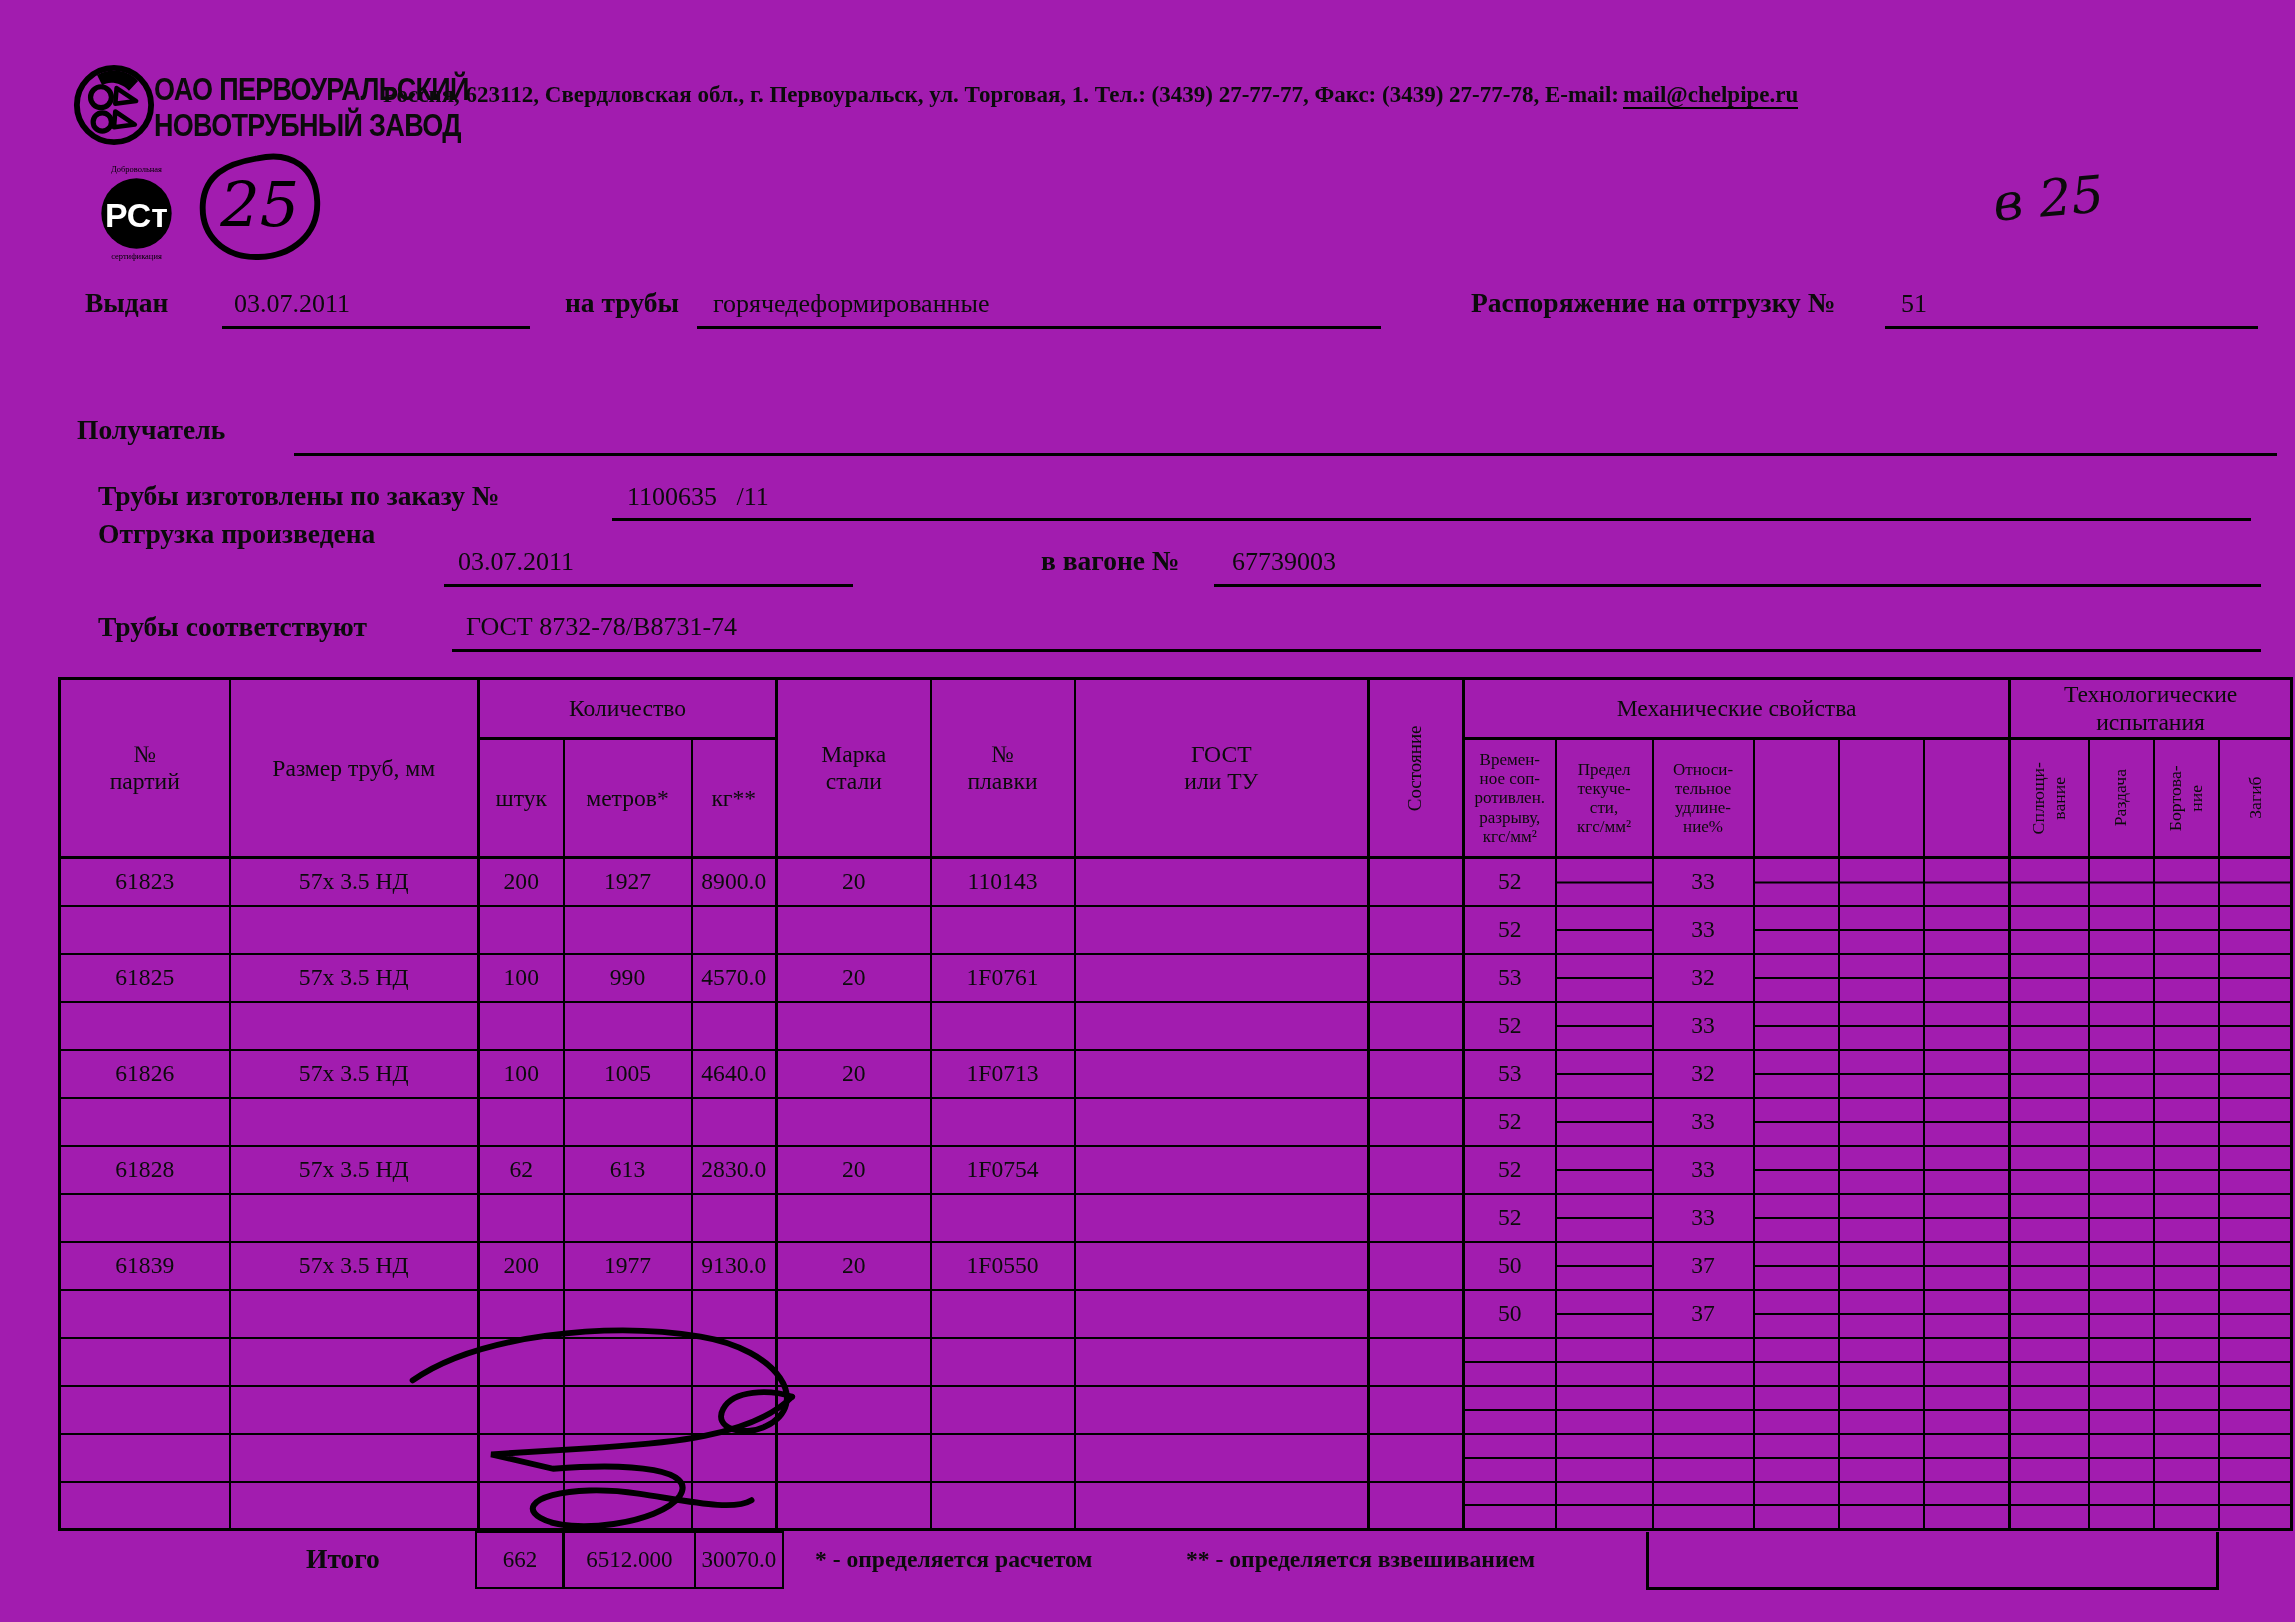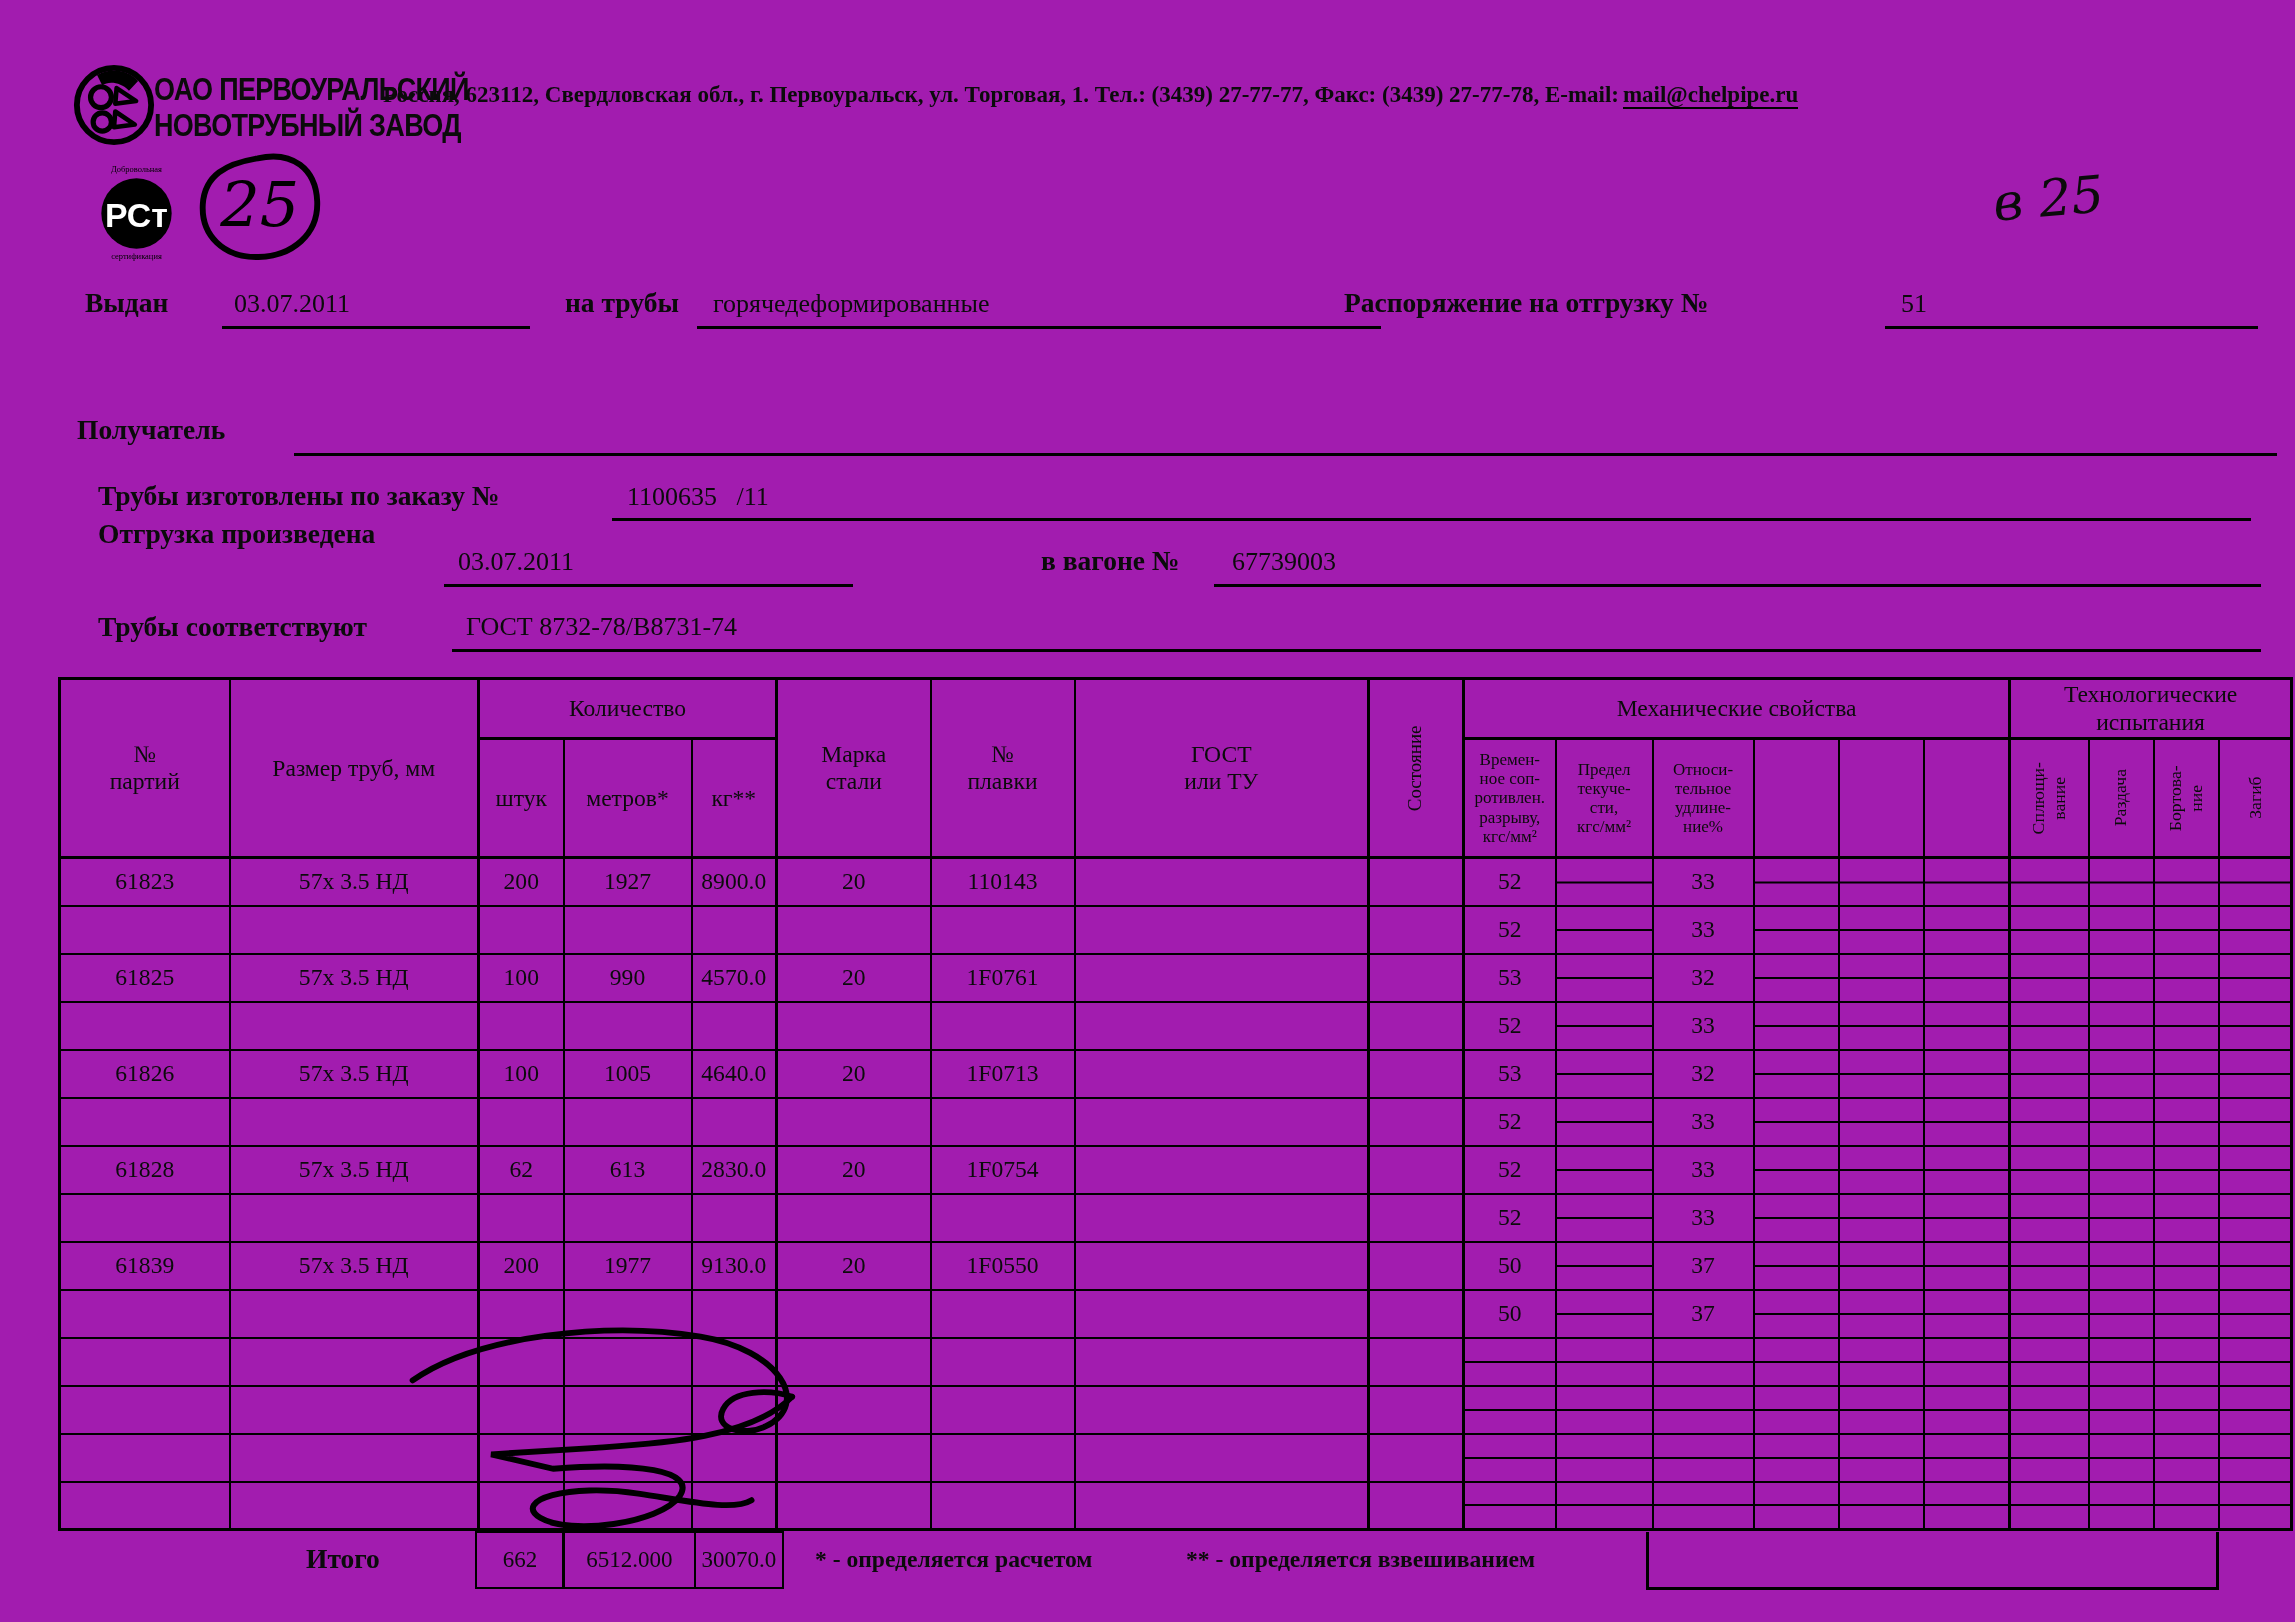--- a/index.html
+++ b/index.html
@@ -96,21 +96,21 @@
 
 
   <div class="handnote">в 25</div>
 
   <div class="flabel" style="left:85px;top:287px;">Выдан</div>
   <div class="fvalue" style="left:234px;top:289px;">03.07.2011</div>
   <div class="uline" style="left:222px;top:326px;width:308px;"></div>
   <div class="flabel" style="left:553px;top:287px;margin-left:12px;">на трубы</div>
   <div class="fvalue" style="left:713px;top:289px;">горячедеформированные</div>
   <div class="uline" style="left:697px;top:326px;width:684px;"></div>
-  <div class="flabel" style="left:1344px;top:287px;text-align:center;">Распоряжение на отгрузку №</div>
+  <div class="flabel" style="left:1471px;top:287px;text-align:center;">Распоряжение на отгрузку №</div>
   <div class="fvalue" style="left:1901px;top:289px;">51</div>
   <div class="uline" style="left:1885px;top:326px;width:373px;"></div>
 
   <div class="flabel" style="left:77px;top:414px;">Получатель</div>
   <div class="fvalue" style="left:314px;top:416px;"></div>
   <div class="uline" style="left:294px;top:453px;width:1983px;"></div>
 
   <div class="flabel" style="left:98px;top:480px;">Трубы изготовлены по заказу №</div>
   <div class="fvalue" style="left:627px;top:482px;">1100635   /11</div>
   <div class="uline" style="left:612px;top:518px;width:1639px;"></div>

